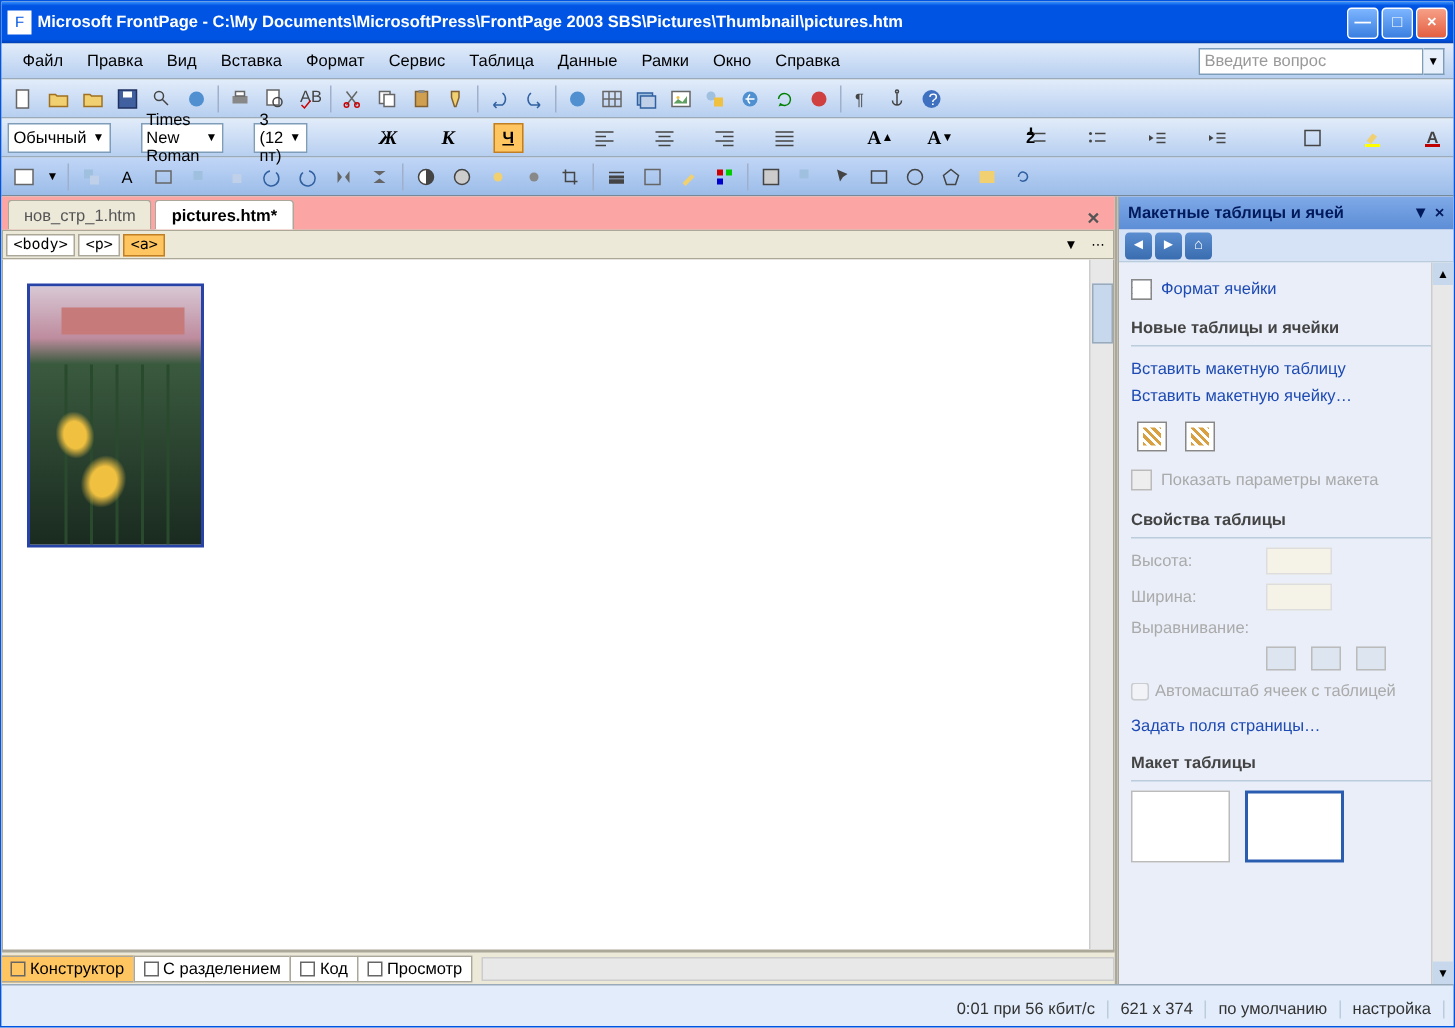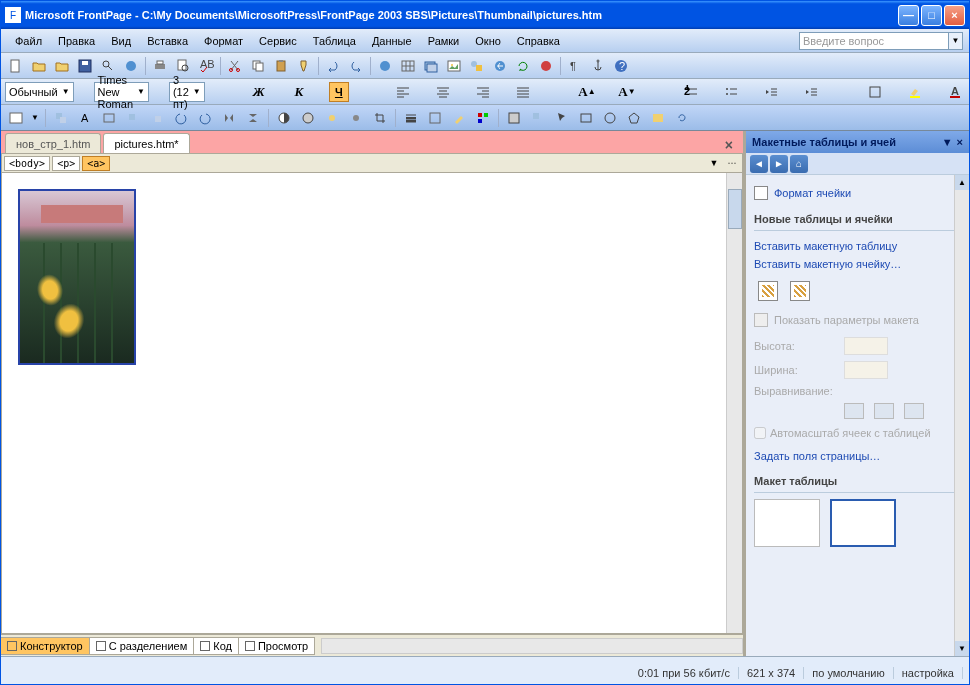--- a/index.html
+++ b/index.html
@@ -23,21 +23,21 @@
 .combo-arrow { margin-left: 4px; font-size: 8px; }
 .fmtbtn { min-width: 20px; height: 20px; display: flex; align-items: center; justify-content: center; cursor: pointer; border: 1px solid transparent; font-weight: bold; font-family: "Times New Roman"; font-size: 13px; }
 .fmtbtn.active { background: #ffc561; border: 1px solid #c07f25; }
 .pictoolbar { height: 26px; background: linear-gradient(to bottom, #c1d6f7, #9bbce8); display: flex; align-items: center; padding: 0 4px; gap: 2px; border-bottom: 1px solid #789; }
 .picbtn { width: 22px; height: 22px; display: flex; align-items: center; justify-content: center; cursor: pointer; border: 1px solid transparent; }
 .picbtn svg { width: 14px; height: 14px; }
 .body-area { display: flex; height: 525px; }
 .editor-col { flex: 1; display: flex; flex-direction: column; background: #ece9d8; border-right: 2px solid #aca899; }
 .tabstrip { height: 22px; display: flex; align-items: flex-end; padding: 0 4px; background: #fca5a5; }
 .doctab { height: 20px; padding: 2px 10px; background: #ece9d8; border: 1px solid #aca899; border-bottom: none; border-radius: 3px 3px 0 0; margin-right: 2px; cursor: pointer; display: flex; align-items: center; color: #555; }
-.doctab.active { background: #fff; color: #000; font-weight: normal; }
+.doctab.active { background: #fff; color: #000; font-weight: bold; }
 .tab-close { margin-left: auto; margin-right: 6px; font-size: 14px; cursor: pointer; color: #555; font-weight: bold; }
 .breadcrumb { height: 20px; background: #ece9d8; border: 1px solid #aca899; display: flex; align-items: center; padding: 0 2px; gap: 2px; }
 .crumb { padding: 1px 4px; border: 1px solid #aca899; background: #fff; cursor: pointer; font-family: monospace; font-size: 10px; }
 .crumb.active { background: #ffc561; border: 1px solid #c07f25; }
 .crumb-right { margin-left: auto; display: flex; gap: 2px; }
 .crumb-right .tbtn { width: 16px; height: 16px; font-size: 9px; }
 .editor-pane { flex: 1; background: #fff; border: 1px solid #aca899; border-top: none; position: relative; overflow: auto; padding: 16px; }
 .thumb { width: 118px; height: 176px; border: 2px solid #2843a8; display: block; }
 .thumb-img { width: 100%; height: 100%; background: linear-gradient(to bottom, #d8c7d4 0%, #be8c9e 20%, #3a5a3e 30%, #1a2a20 100%); position: relative; overflow: hidden; }
 .castle { position: absolute; top: 14px; left: 18%; width: 72%; height: 18px; background: #c77a7a; }
@@ -604,20 +604,21 @@
       <div class="tp-link">Вставить макетную таблицу</div>
       <div class="tp-link">Вставить макетную ячейку…</div>
       <div class="tp-icons">
         <div class="tp-icon"></div>
         <div class="tp-icon"></div>
       </div>
       <div class="tp-disabled">
         <span style="width:14px;height:14px;border:1px solid #bbb;background:#eee"></span>
         <span>Показать параметры макета</span>
       </div>
+      <div class="tp-section">Свойства таблицы</div>
       <div class="tp-field">
           <label>Высота:</label>
           <div class="box"></div>
         </div>
       <div class="tp-field">
           <label>Ширина:</label>
           <div class="box"></div>
         </div>
       <div class="tp-field">
           <label>Выравнивание:</label>

